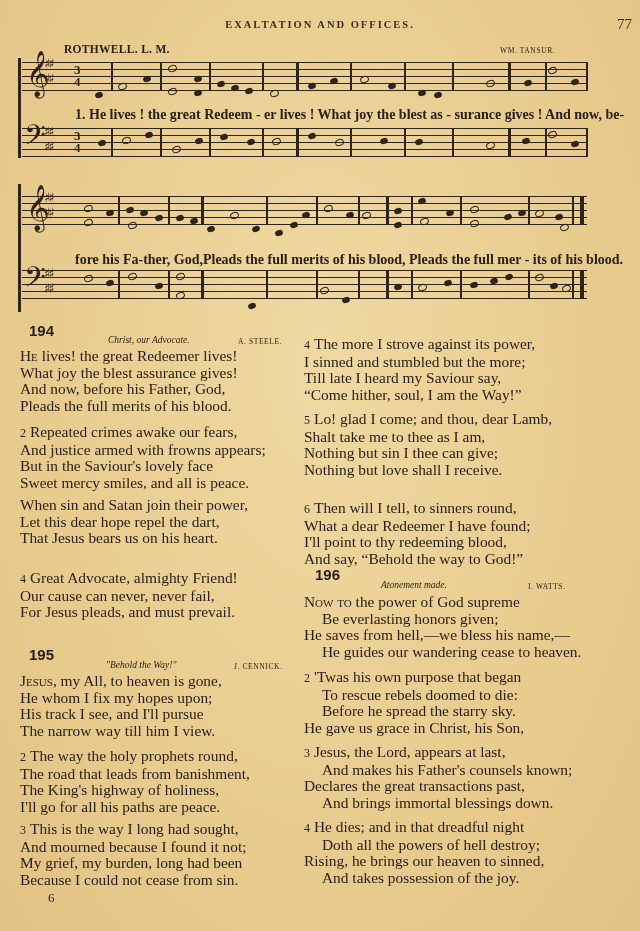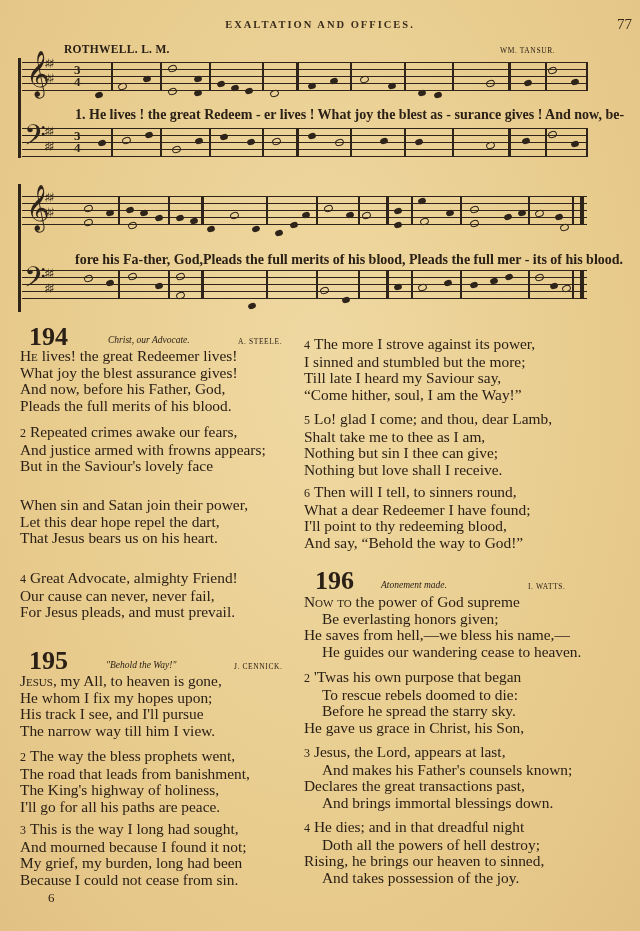--- a/index.html
+++ b/index.html
@@ -15,21 +15,21 @@
   .staff{position:absolute;left:0;width:570px;height:34px;}
   .staff .line{position:absolute;left:0;right:0;height:1.3px;background:#2f2419;}
   .brace{position:absolute;left:18px;width:3px;background:#2f2419;}
   .barline{position:absolute;width:1.5px;background:#2f2419;}
   .clef{position:absolute;font-family:"DejaVu Sans",sans-serif;color:#2f2419;}
   .keysig{position:absolute;font-family:"DejaVu Sans",sans-serif;font-size:13px;color:#2f2419;letter-spacing:-2px;font-weight:bold;}
   .timesig{position:absolute;font-family:"Liberation Serif",serif;font-weight:bold;font-size:13px;line-height:12px;color:#2f2419;text-align:center;}
   .note{position:absolute;width:8px;height:6px;border-radius:50%;background:#2f2419;transform:rotate(-20deg);}
   .note.open{background:transparent;border:1.5px solid #2f2419;width:7px;height:5px;}
   .lyric-line{position:absolute;left:75px;font-family:"Liberation Serif",serif;font-weight:bold;font-size:14px;white-space:nowrap;color:#2b2016;}
-  .hymn-number{position:absolute;font-family:Liberation Serif, serif;font-weight:bold;font-size:26px;color:#2b2016;}
+  .hymn-number{position:absolute;font-family:Liberation Sans, sans-serif;font-weight:bold;font-size:15px;color:#2b2016;}
   .hymn-title{position:absolute;font-style:italic;font-size:9.5px;font-family:"Liberation Serif",serif;}
   .hymn-author{position:absolute;font-size:7.5px;letter-spacing:.6px;font-family:"Liberation Serif",serif;}
   .verse{position:absolute;font-family:"Liberation Serif",serif;font-size:15.4px;line-height:16.5px;color:#2b2016;}
   .verse .vl{display:block;white-space:nowrap;}
   .verse .vl.indent{padding-left:18px;}
   .vnum{font-size:12px;margin-right:4px;}
   .sc{font-variant:small-caps;}
   .sig-mark{position:absolute;left:48px;top:905px;font-family:"Liberation Serif",serif;font-size:13px;}
 </style>
 </head>
@@ -238,20 +238,21 @@
   <div class="verse" style="left:20px;top:348px;">
     <span class="vl"><span class="sc">He</span><span> lives!  the great Redeemer lives!</span></span>
     <span class="vl">What joy the blest assurance gives!</span>
     <span class="vl">And now, before his Father, God,</span>
     <span class="vl">Pleads the full merits of his blood.</span>
   </div>
   <div class="verse" style="left:20px;top:424px;">
     <span class="vl"><span class="vnum">2</span><span>Repeated crimes awake our fears,</span></span>
     <span class="vl">And justice armed with frowns appears;</span>
     <span class="vl">But in the Saviour's lovely face</span>
+    <span class="vl">Sweet mercy smiles, and all is peace.</span>
   </div>
   <div class="verse" style="left:20px;top:497px;">
     <span class="vl">When sin and Satan join their power,</span>
     <span class="vl">Let this dear hope repel the dart,</span>
     <span class="vl">That Jesus bears us on his heart.</span>
   </div>
   <div class="verse" style="left:20px;top:570px;">
     <span class="vl"><span class="vnum">4</span><span>Great Advocate, almighty Friend!</span></span>
     <span class="vl">Our cause can never, never fail,</span>
     <span class="vl">For Jesus pleads, and must prevail.</span>
@@ -261,21 +262,21 @@
   <div class="hymn-title" style="left:106px;top:660px;">"Behold the Way!"</div>
   <div class="hymn-author" style="left:234px;top:662px;">J. CENNICK.</div>
 
   <div class="verse" style="left:20px;top:673px;">
     <span class="vl"><span class="sc">Jesus</span><span>, my All, to heaven is gone,</span></span>
     <span class="vl">He whom I fix my hopes upon;</span>
     <span class="vl">His track I see, and I'll pursue</span>
     <span class="vl">The narrow way till him I view.</span>
   </div>
   <div class="verse" style="left:20px;top:748px;">
-    <span class="vl"><span class="vnum">2</span><span>The way the bless prophets went,</span></span>
+    <span class="vl"><span class="vnum">2</span><span>The way the holy prophets round,</span></span>
     <span class="vl">The road that leads from banishment,</span>
     <span class="vl">The King's highway of holiness,</span>
     <span class="vl">I'll go for all his paths are peace.</span>
   </div>
   <div class="verse" style="left:20px;top:821px;">
     <span class="vl"><span class="vnum">3</span><span>This is the way I long had sought,</span></span>
     <span class="vl">And mourned because I found it not;</span>
     <span class="vl">My grief, my burden, long had been</span>
     <span class="vl">Because I could not cease from sin.</span>
   </div>
@@ -285,21 +286,21 @@
     <span class="vl">I sinned and stumbled but the more;</span>
     <span class="vl">Till late I heard my Saviour say,</span>
     <span class="vl">“Come hither, soul, I am the Way!”</span>
   </div>
   <div class="verse" style="left:304px;top:411px;">
     <span class="vl"><span class="vnum">5</span><span>Lo! glad I come; and thou, dear Lamb,</span></span>
     <span class="vl">Shalt take me to thee as I am,</span>
     <span class="vl">Nothing but sin I thee can give;</span>
     <span class="vl">Nothing but love shall I receive.</span>
   </div>
-  <div class="verse" style="left:304px;top:484px;">
+  <div class="verse" style="left:304px;top:500px;">
     <span class="vl"><span class="vnum">6</span><span>Then will I tell, to sinners round,</span></span>
     <span class="vl">What a dear Redeemer I have found;</span>
     <span class="vl">I'll point to thy redeeming blood,</span>
     <span class="vl">And say, “Behold the way to God!”</span>
   </div>
 
   <div class="hymn-number" style="left:315px;top:566px;">196</div>
   <div class="hymn-title" style="left:381px;top:580px;">Atonement made.</div>
   <div class="hymn-author" style="left:528px;top:582px;">I. WATTS.</div>
 

